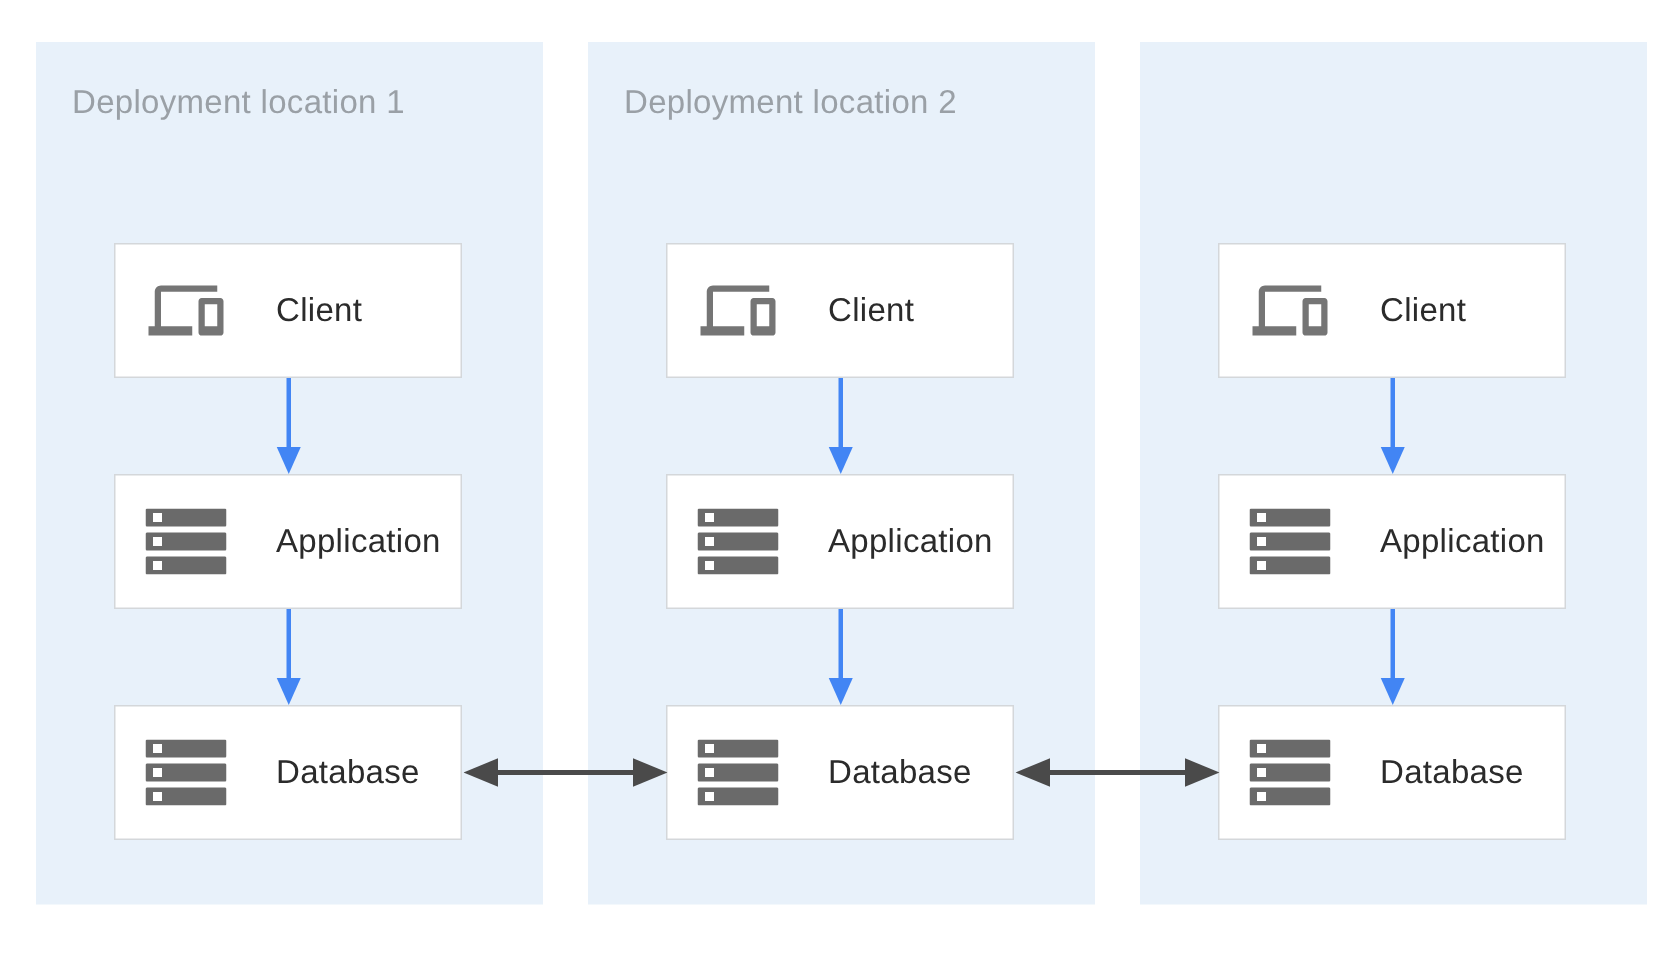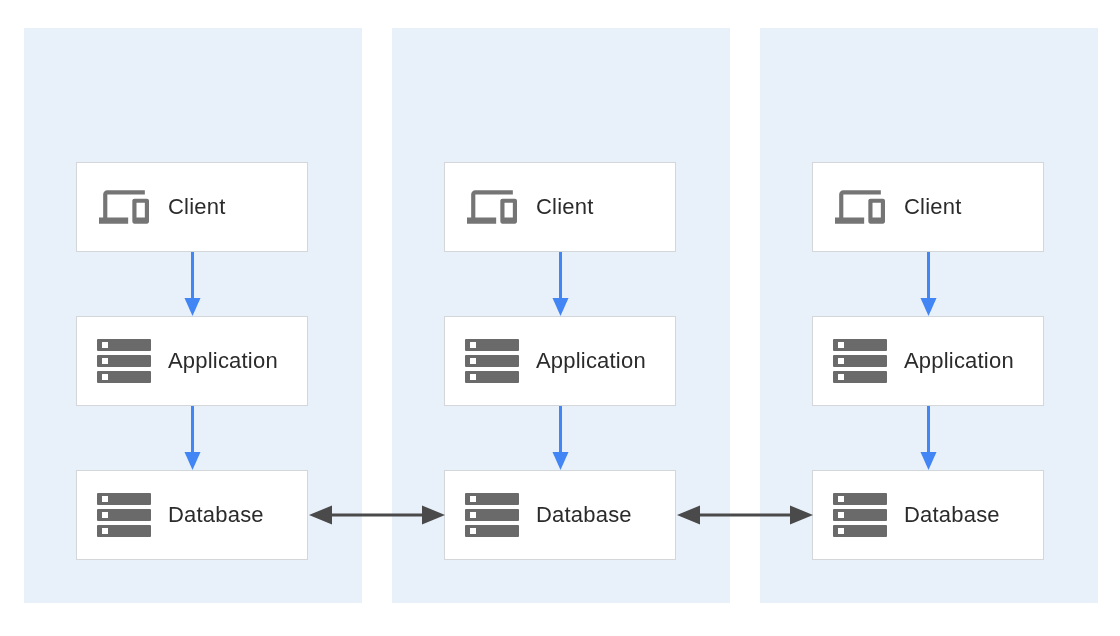--- a/index.html
+++ b/index.html
@@ -41,21 +41,21 @@
     padding-left: 19px;
   }
   .node .icon {
     display: flex;
     align-items: center;
     justify-content: center;
     width: 55px;
     flex: 0 0 55px;
   }
   .node-label {
-    margin-left: 17px;
+    margin-left: 33px;
     font-size: 22px;
     letter-spacing: 0.2px;
     color: var(--label-text, #2b2b2b);
     white-space: nowrap;
   }
   .flow-arrow {
     position: absolute;
     left: 160px;
     width: 17px;
   }
@@ -72,20 +72,21 @@
   .flow-head     { fill: var(--flow-arrow-blue, #4285f4); }
   .repl-stroke   { stroke: var(--replication-arrow-gray, #4a4a4a); stroke-width: 3.2; }
   .repl-head     { fill: var(--replication-arrow-gray, #4a4a4a); }
 </style>
 </head>
 <body>
 
 <div class="canvas">
 
   <section class="panel" style="left:24px">
+    <h2 class="panel-title">Deployment location 1</h2>
 
     <div class="node" style="top:134px">
       <span class="icon">
         <svg width="54" height="50" viewBox="0 0 24 24">
             <path class="icon-devices" d="M4 6h18V4H4c-1.1 0-2 .9-2 2v11H0v3h14v-3H4V6zm19 2h-6c-.55 0-1 .45-1 1v10c0 .55.45 1 1 1h6c.55 0 1-.45 1-1V9c0-.55-.45-1-1-1zm-1 9h-4v-7h4v7z"></path>
           </svg>
       </span>
       <span class="node-label">Client</span>
     </div>
 
@@ -122,20 +123,21 @@
           <rect class="server-dot" x="5" y="3" width="6" height="6"></rect>
             <rect class="server-dot" x="5" y="19" width="6" height="6"></rect>
             <rect class="server-dot" x="5" y="35" width="6" height="6"></rect>
         </svg>
       </span>
       <span class="node-label">Database</span>
     </div>
   </section>
 
   <section class="panel" style="left:392px">
+    <h2 class="panel-title">Deployment location 2</h2>
 
     <div class="node" style="top:134px">
       <span class="icon">
         <svg width="54" height="50" viewBox="0 0 24 24">
             <path class="icon-devices" d="M4 6h18V4H4c-1.1 0-2 .9-2 2v11H0v3h14v-3H4V6zm19 2h-6c-.55 0-1 .45-1 1v10c0 .55.45 1 1 1h6c.55 0 1-.45 1-1V9c0-.55-.45-1-1-1zm-1 9h-4v-7h4v7z"></path>
           </svg>
       </span>
       <span class="node-label">Client</span>
     </div>
 

